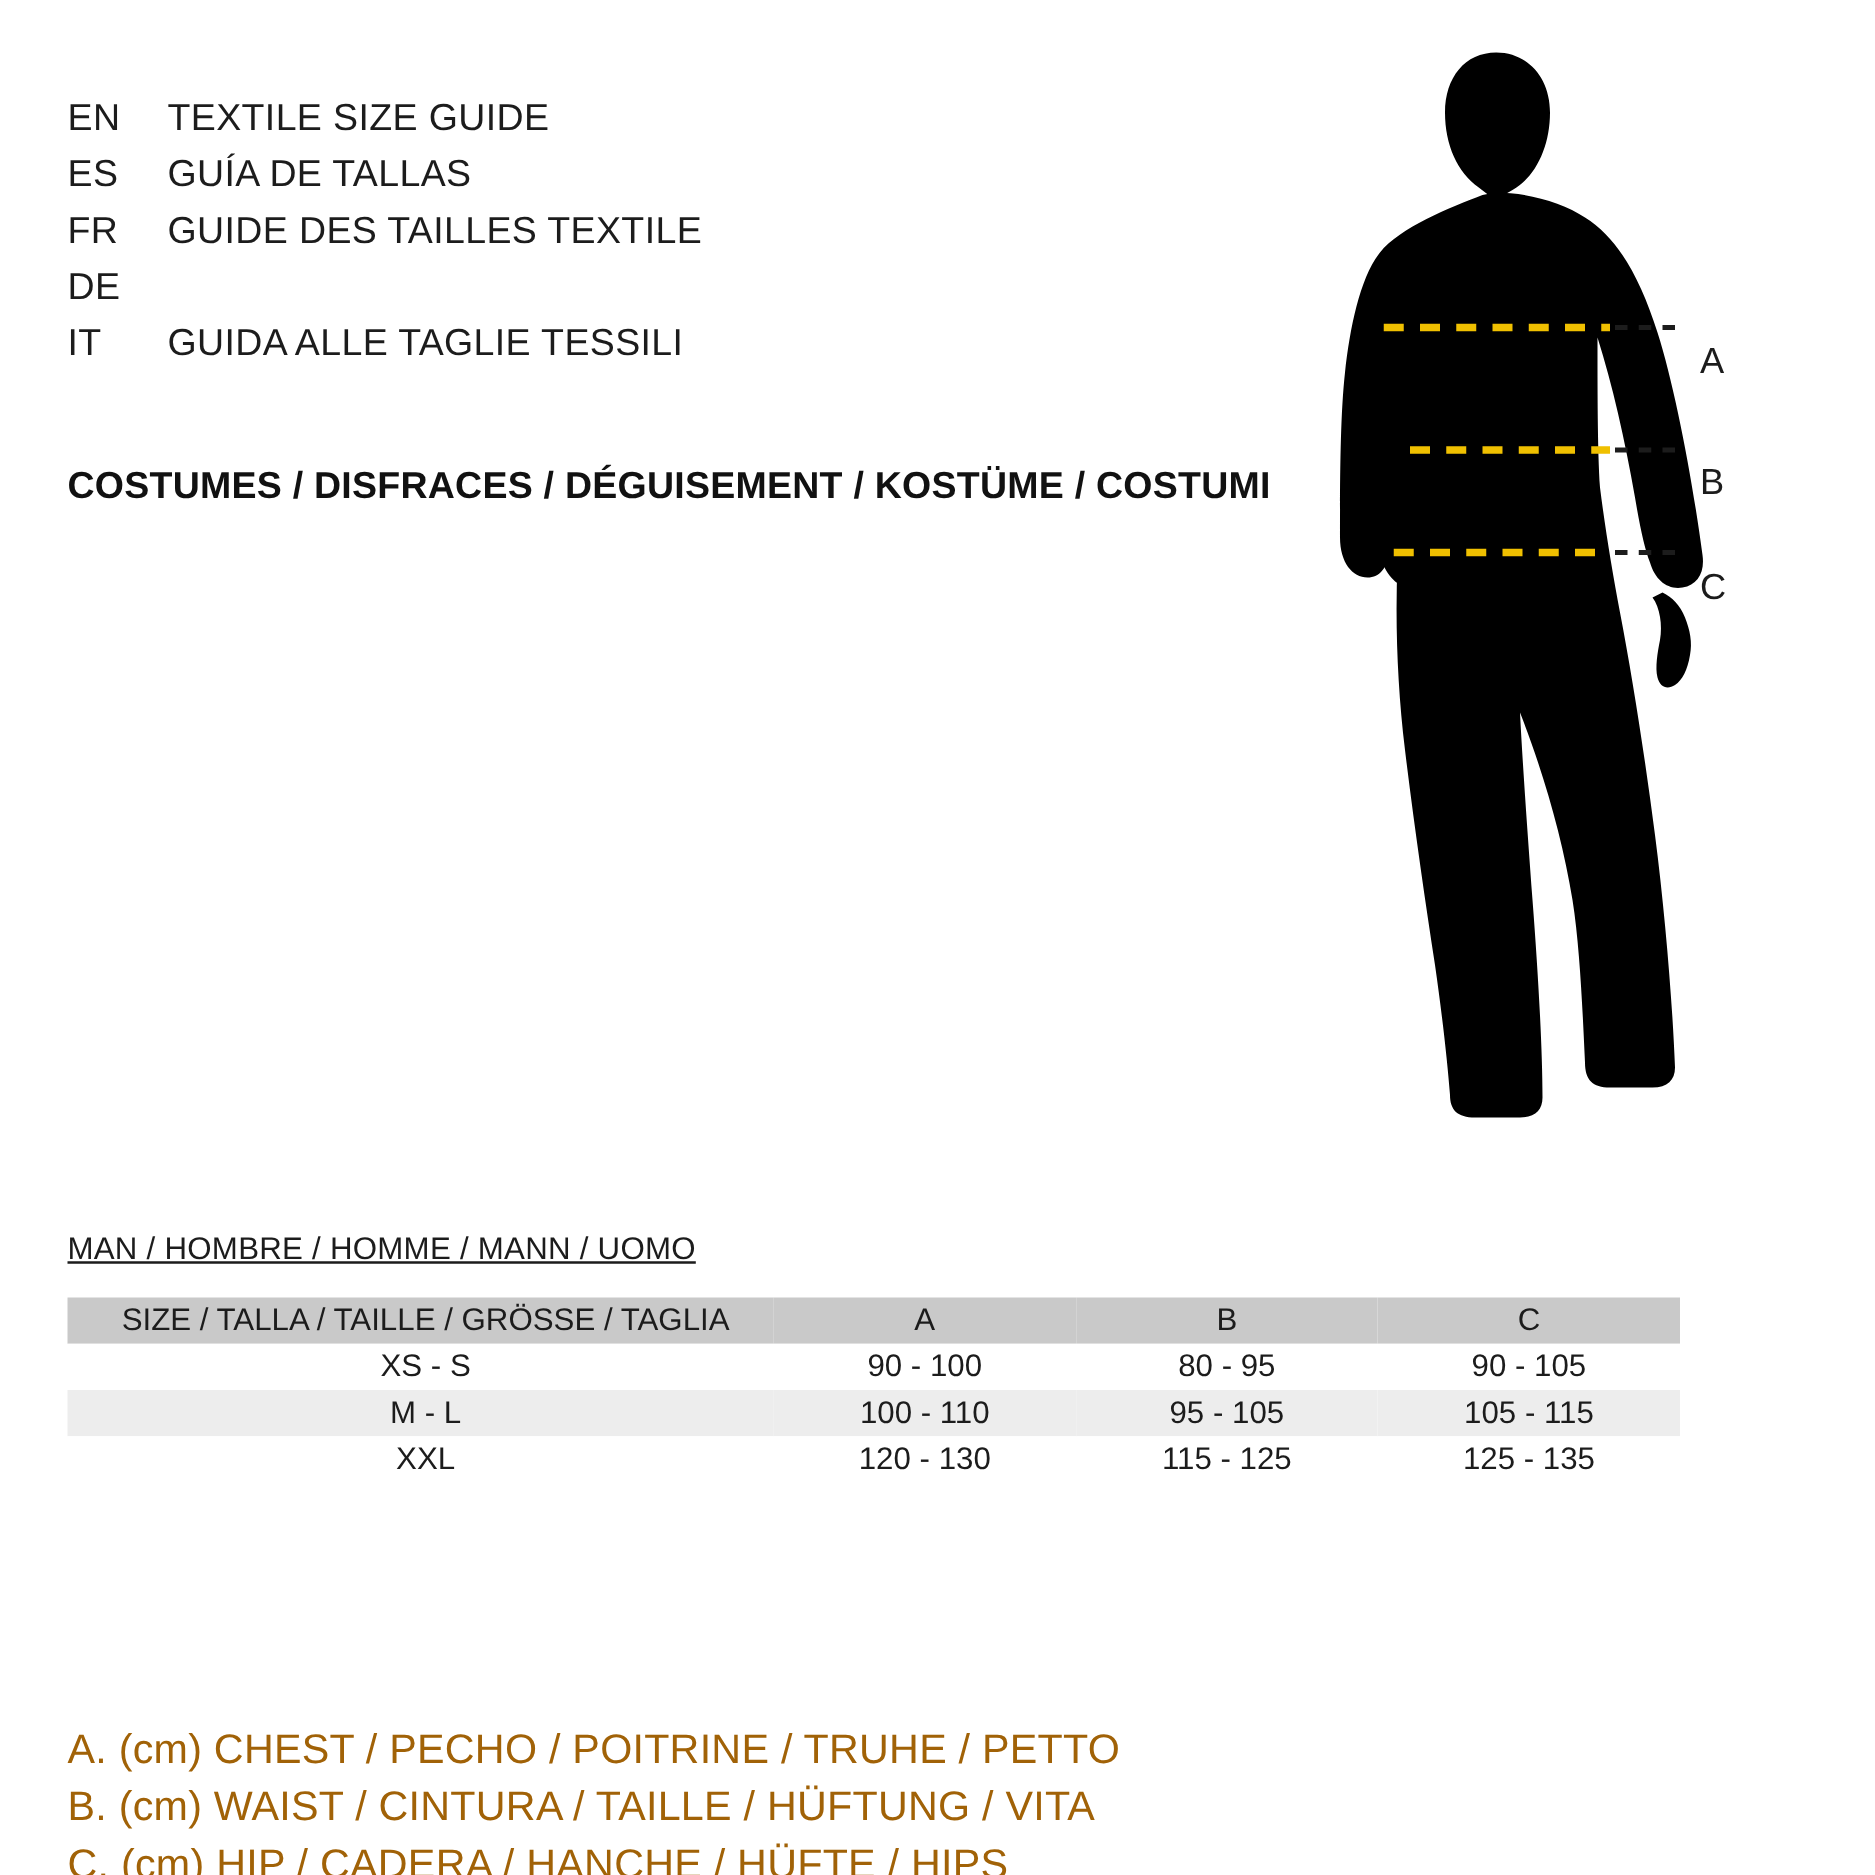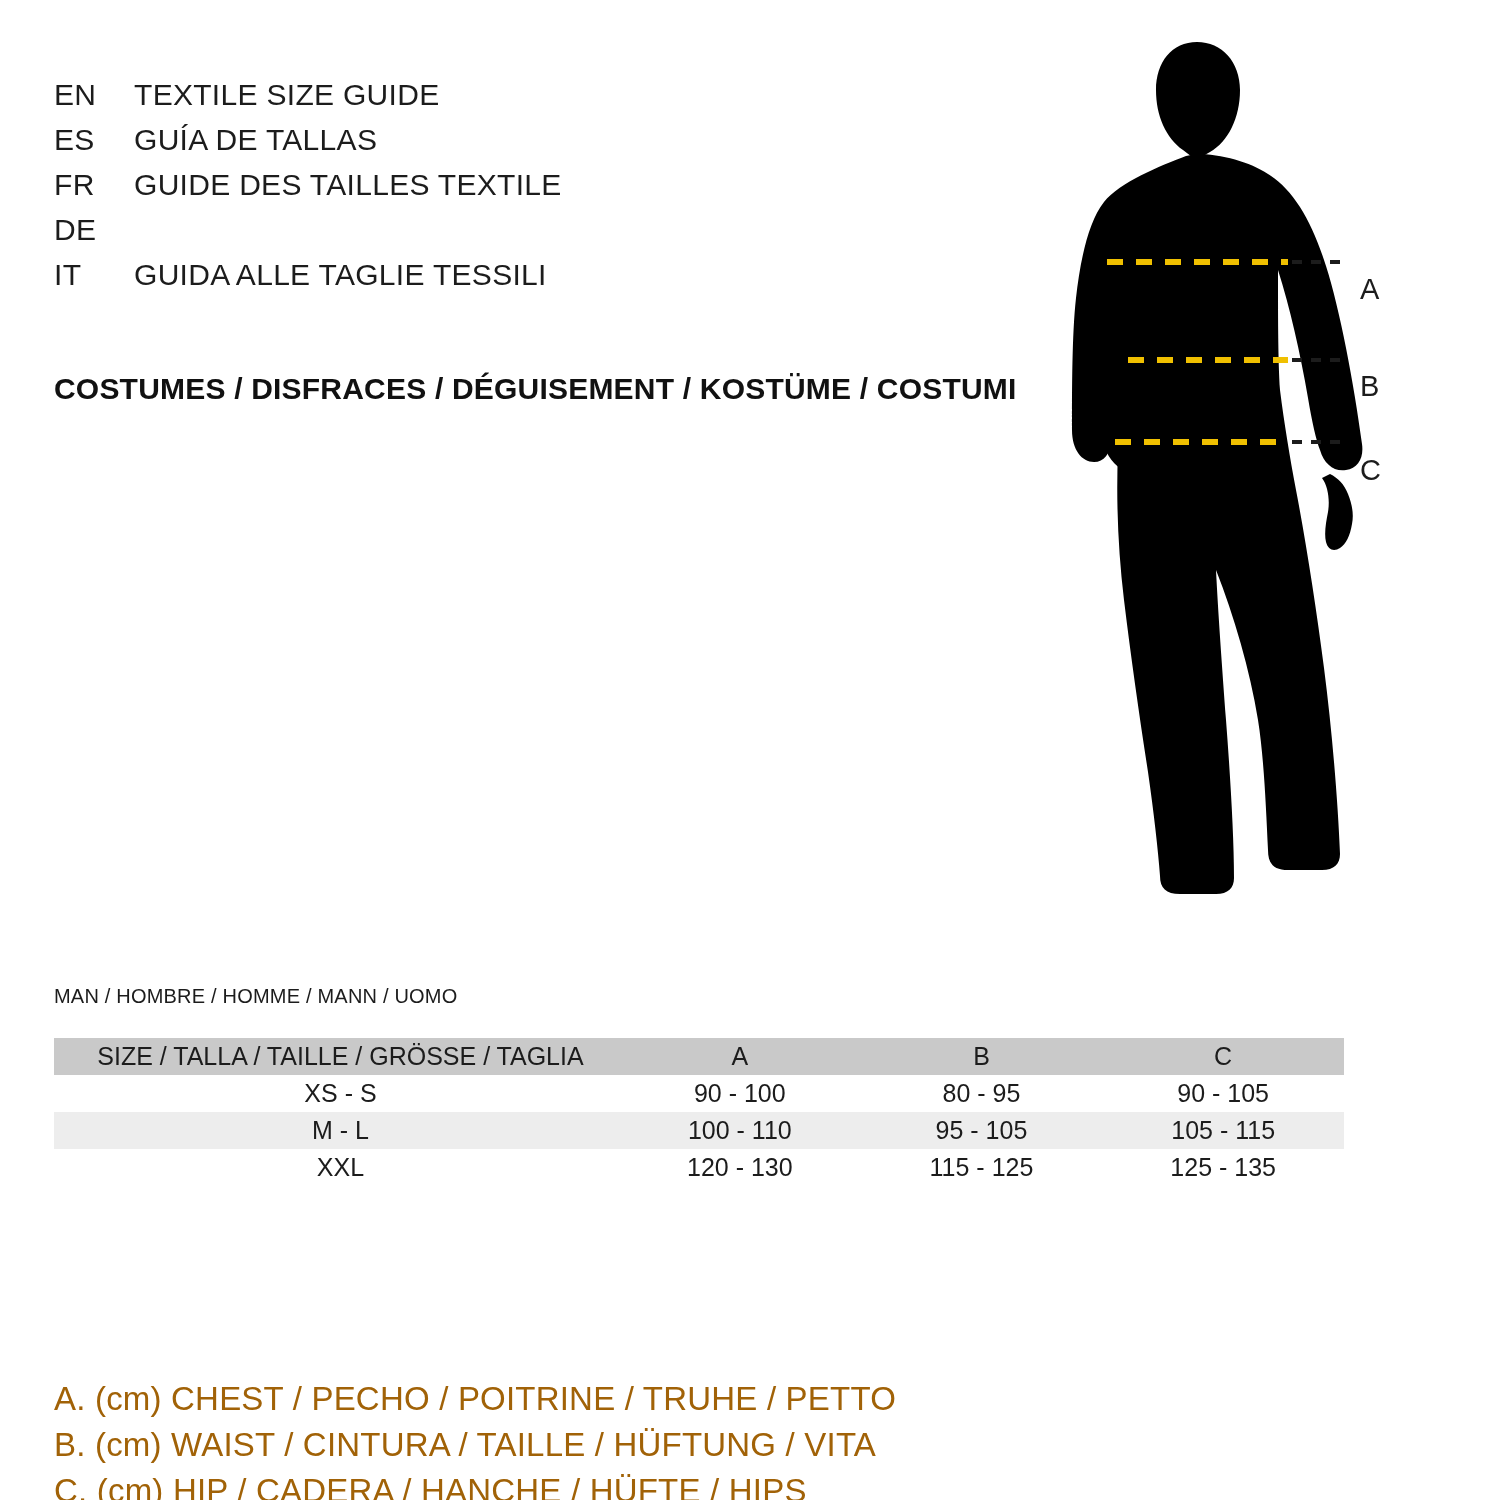--- a/index.html
+++ b/index.html
@@ -70,23 +70,24 @@
   }
   .letter-a { left: 360px; top: 243px; }
   .letter-b { left: 360px; top: 340px; }
   .letter-c { left: 360px; top: 424px; }
 
   
   .table-title {
     position: absolute;
     left: 54px;
     top: 985px;
-    font-size: 20px;
+    font-size: 25px;
     color: #1c1c1c;
     letter-spacing: 0.2px;
+    text-decoration: underline;
   }
 
   table.size-table {
     position: absolute;
     left: 54px;
     top: 1038px;
     width: 1290px;
     border-collapse: collapse;
     font-size: 25px;
     color: #1c1c1c;

